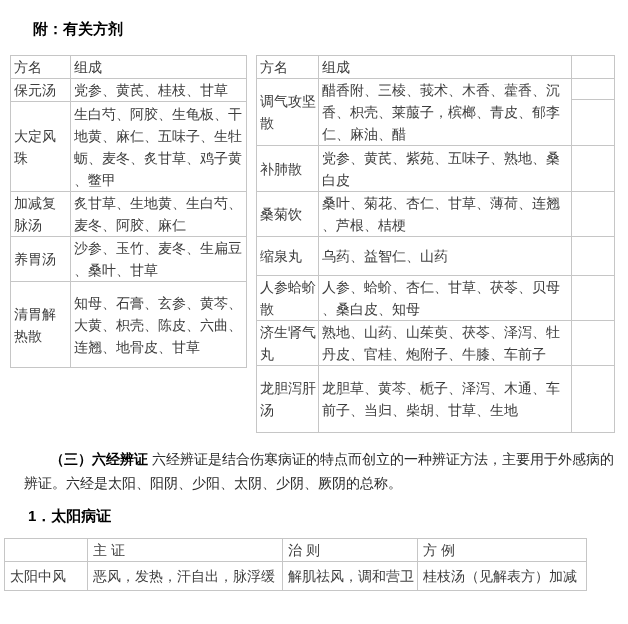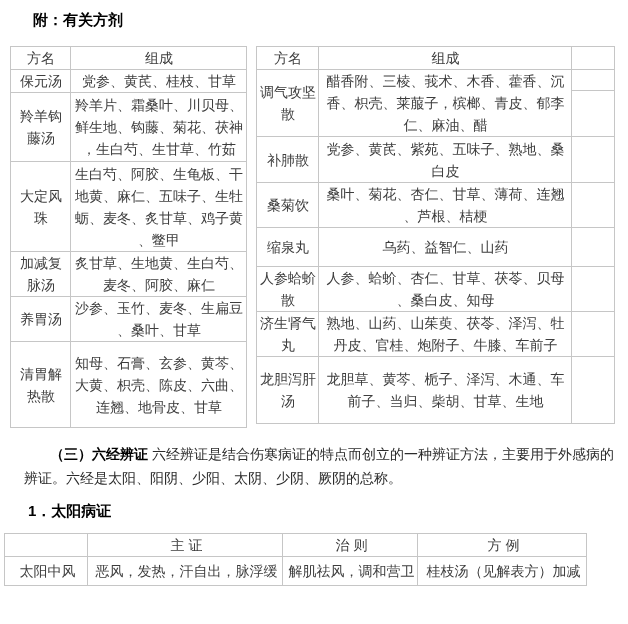--- a/index.html
+++ b/index.html
@@ -2,29 +2,29 @@
 <html><head>
 <meta charset="utf-8">
 <style>
   html,body{margin:0;padding:0;}
   body{
     width:628px;height:624px;overflow:hidden;background:#ffffff;
     font-family:"Liberation Sans", sans-serif;
     color:#3d3d3d;
   }
   .title{
-    margin:11px 0 0 33px;
+    margin:20px 0 0 33px;
     font-size:15px;font-weight:bold;color:#000000;
   }
   .tables-row{display:flex;align-items:flex-start;margin:16px 0 0 10px;}
   table{border-collapse:collapse;table-layout:fixed;}
   td{
     border:1px solid #c6c6c6;
     font-size:14px;line-height:22px;color:#3d3d3d;
-    vertical-align:middle;text-align:center;
+    vertical-align:middle;text-align:left;
     padding:0 2px 0 3px;
     word-break:break-all;line-break:anywhere;
     overflow:hidden;
   }
   
   .ftable-left{width:236px;}
   .ftable-left col.c-name{width:60px;}
   .ftable-left col.c-comp{width:176px;}
   
   .ftable-right{width:358px;margin-left:9px;}
@@ -76,24 +76,20 @@
         <col class="c-comp">
       </colgroup>
     <tbody>
       <tr class="flh">
         <td>方名</td>
         <td>组成</td>
       </tr>
       <tr class="fl1">
         <td>保元汤</td>
         <td>党参、黄芪、桂枝、甘草</td>
-      </tr>
-      <tr class="fl2">
-        <td>羚羊钩藤汤</td>
-        <td>羚羊片、霜桑叶、川贝母、鲜生地、钩藤、菊花、茯神，生白芍、生甘草、竹茹</td>
       </tr>
       <tr class="fl3">
         <td>大定风珠</td>
         <td>生白芍、阿胶、生龟板、干地黄、麻仁、五味子、生牡蛎、麦冬、炙甘草、鸡子黄、鳖甲</td>
       </tr>
       <tr class="fl4">
         <td>加减复脉汤</td>
         <td>炙甘草、生地黄、生白芍、麦冬、阿胶、麻仁</td>
       </tr>
       <tr class="fl5">

